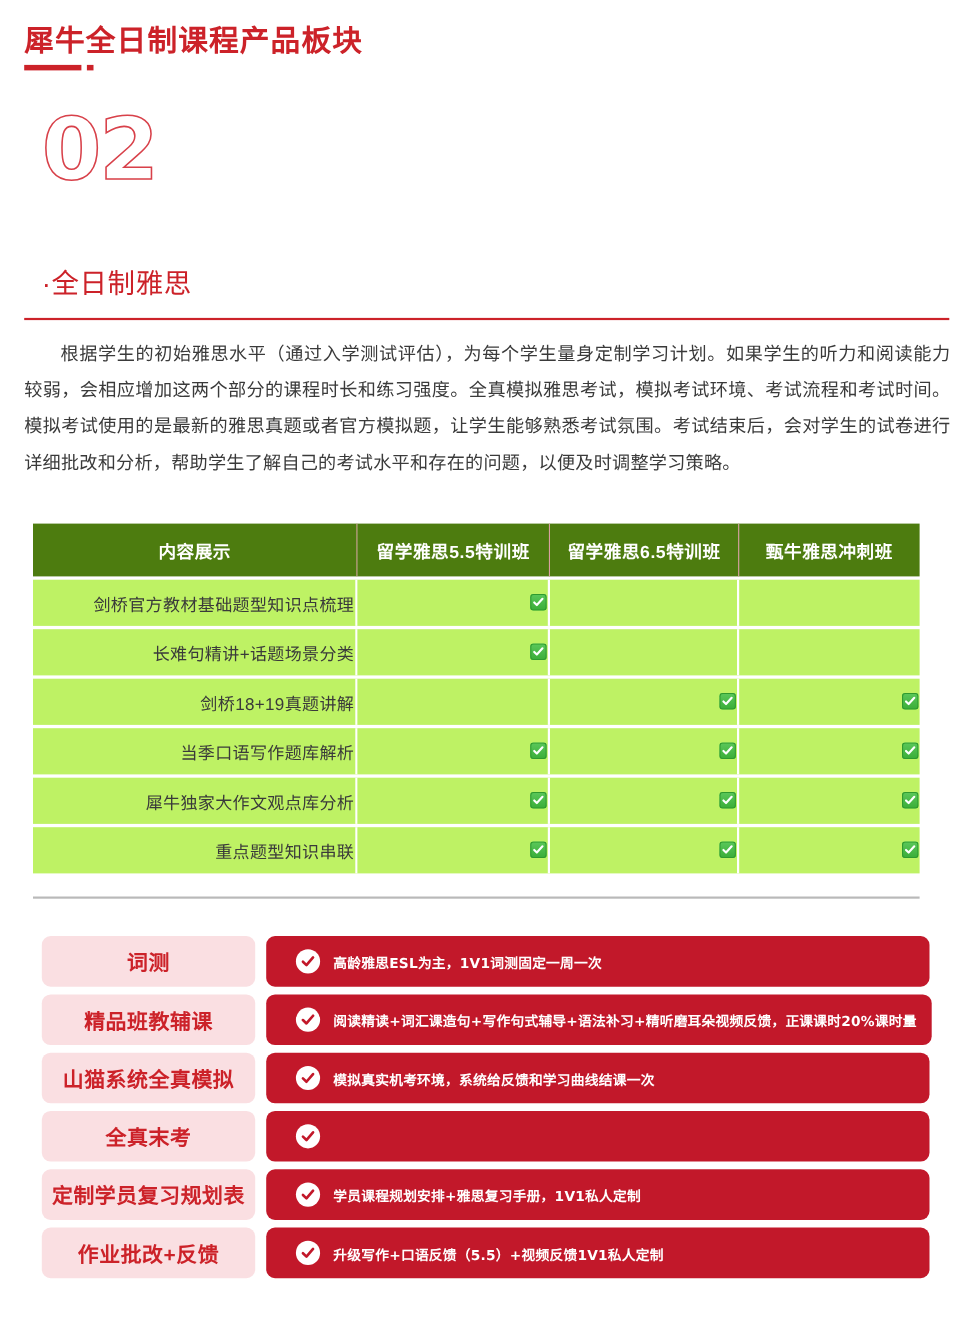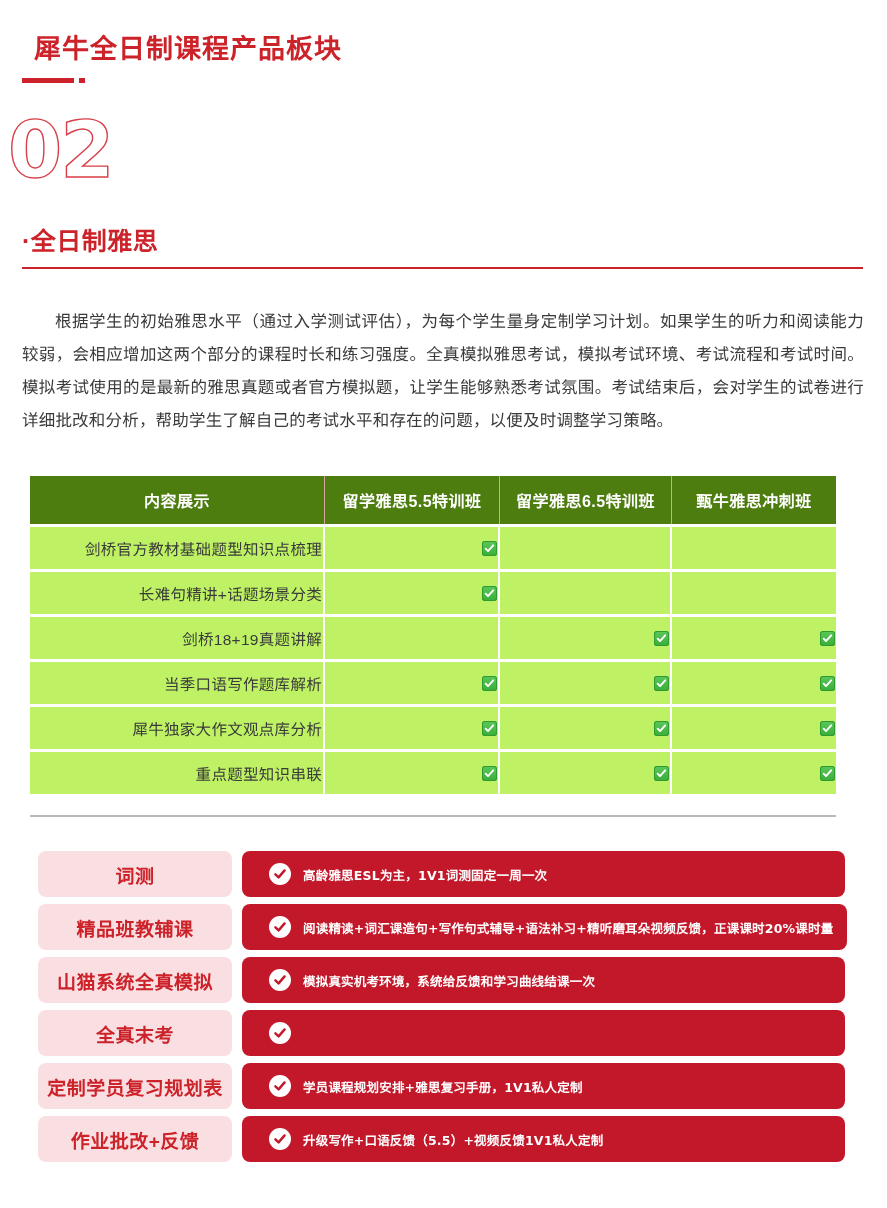--- a/index.html
+++ b/index.html
@@ -30,21 +30,21 @@
     left: 22px;
     top: 22px;
     width: 840px;
   }
   .brand-title {
     font-size: 27px;
     font-weight: bold;
     color: #cc2229;
     letter-spacing: 1px;
     line-height: 1.18;
-    margin: 12px;
+    margin: 0;
     white-space: nowrap;
   }
   .brand-rule {
     display: flex;
     align-items: center;
     margin-top: 5px;
     height: 6px;
   }
   .brand-rule .seg-long {
     width: 52px;
@@ -60,24 +60,23 @@
   .brand-rule .seg-short {
     width: 6px;
     height: 5px;
     background: #cc2229;
     display: block;
   }
 
   
   .section-row {
     position: absolute;
-    left: 8px;
+    left: 38px;
     top: 103px;
     display: flex;
-    align-items: flex-end;
     height: 82px;
   }
   .section-number {
     font-size: 78px;
     font-weight: bold;
     line-height: 0.88;
     letter-spacing: -2px;
     color: transparent;
     -webkit-text-stroke: 1.4px #d8414a;
     font-family: "DejaVu Sans", "Liberation Sans", sans-serif;
@@ -95,24 +94,24 @@
 
   
   .sub-heading-wrap {
     position: absolute;
     left: 22px;
     top: 221px;
     width: 841px;
   }
   .sub-heading {
     font-size: 25px;
-    font-weight: bold;
+    font-weight: normal;
     color: #cc2229;
     letter-spacing: 0.5px;
-    margin: 0;
+    margin: 16px;
     white-space: nowrap;
   }
   .sub-heading-rule {
     margin-top: 10px;
     height: 2px;
     background: #cc2229;
     width: 841px;
   }
 
   

